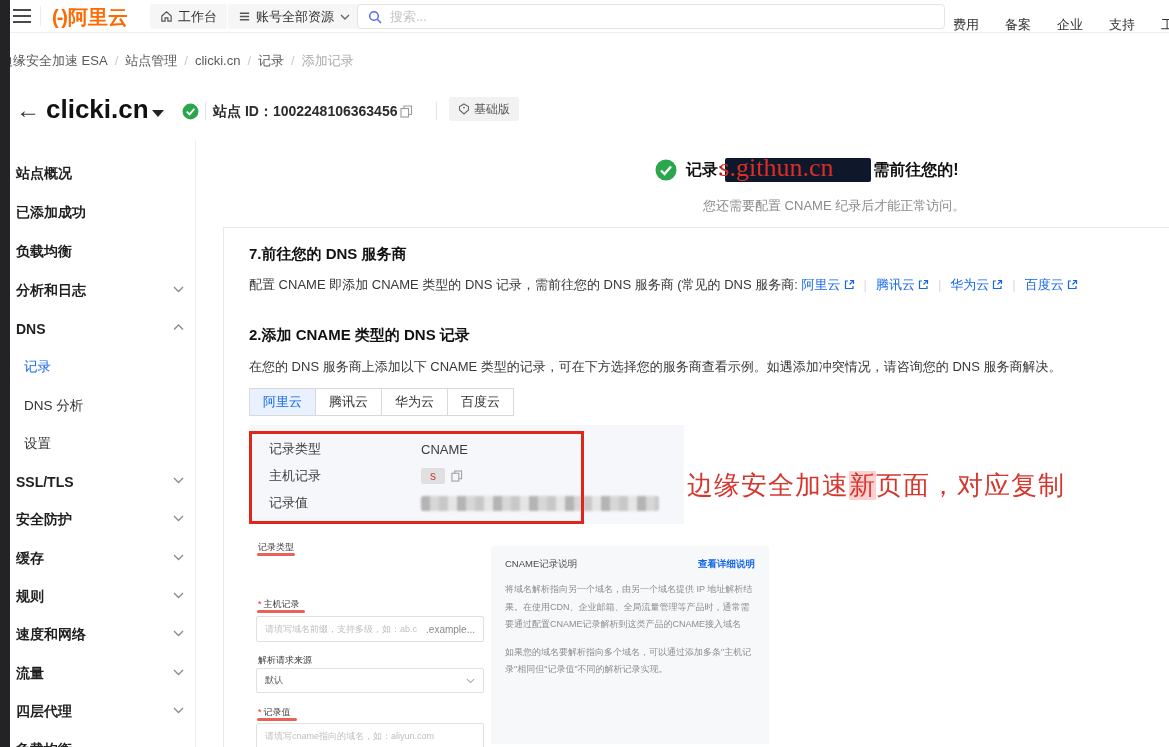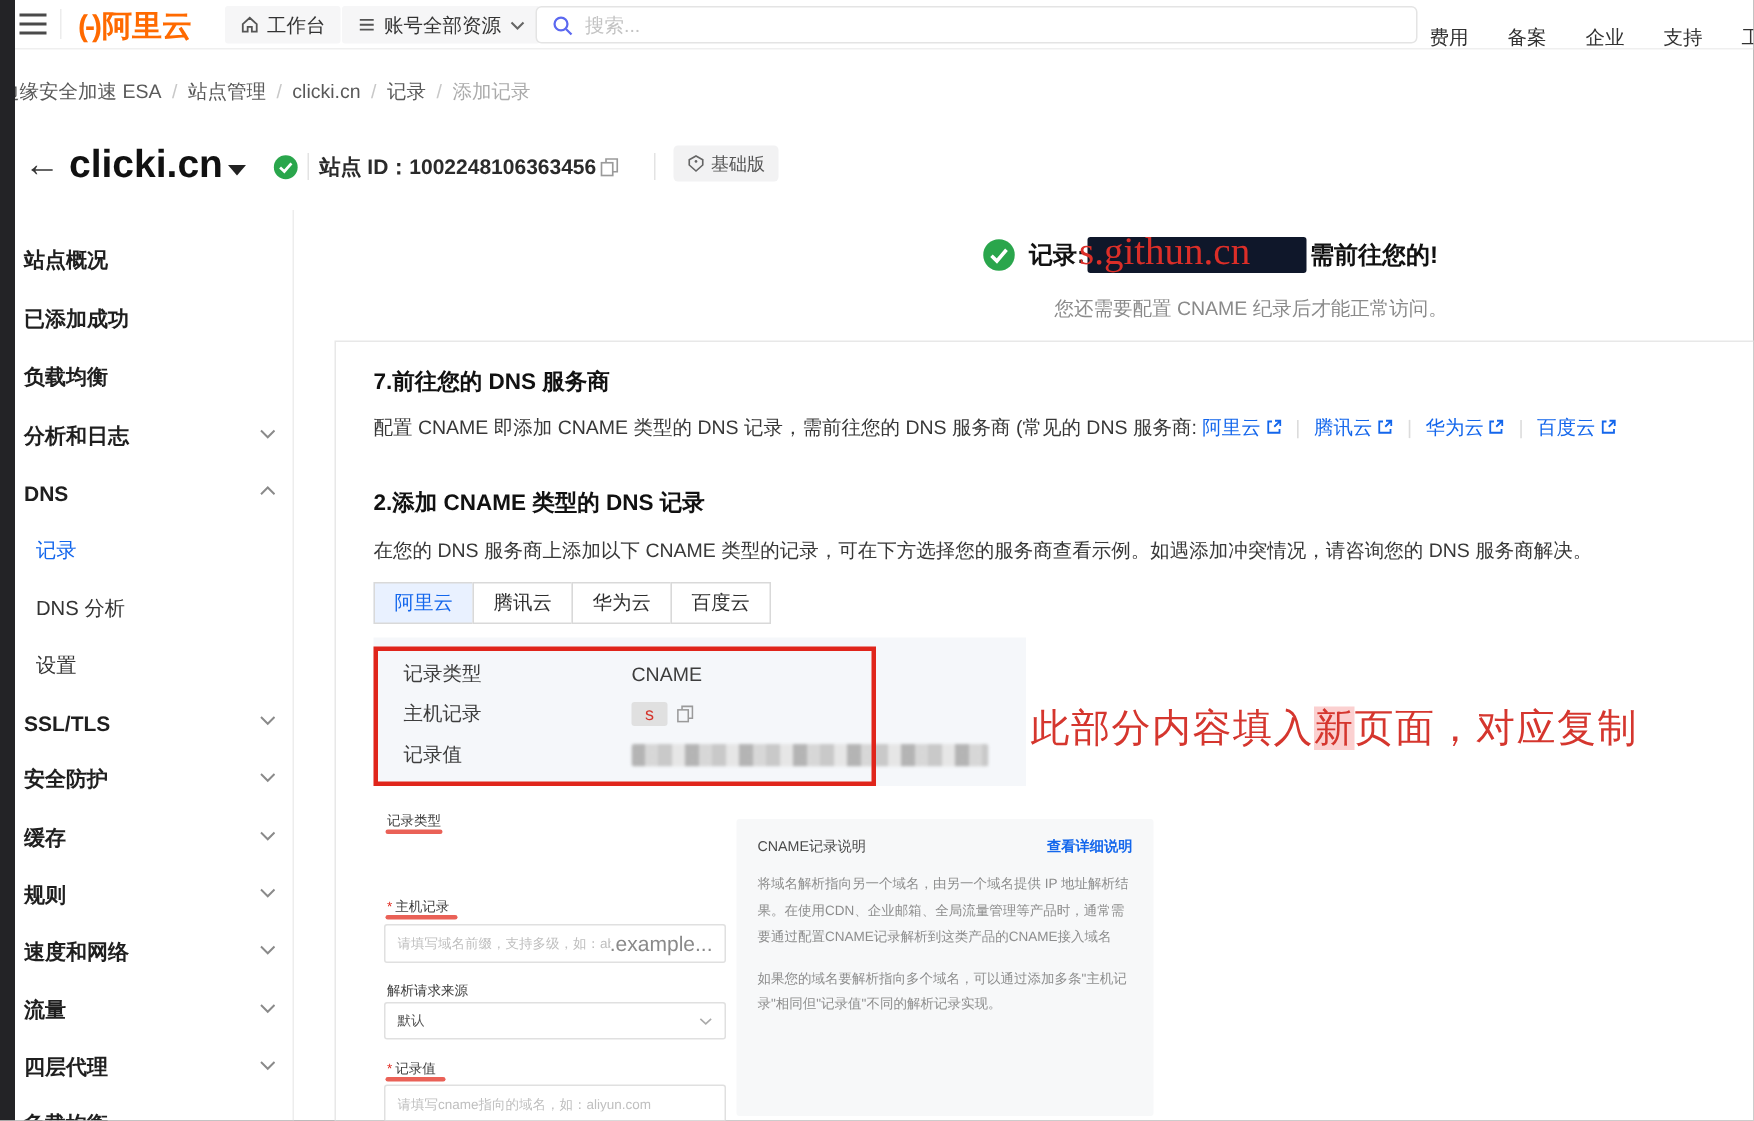--- a/index.html
+++ b/index.html
@@ -87,21 +87,21 @@
   .big-annotation .hl{ background:#fbd0d0; }
 
   
   .xf-label{ position:absolute; font-size:9px; color:#3c3c3c; white-space:nowrap;}
   .xf-label .req{ color:#e0251b; margin-right:2px;}
   .xf-underline{ position:absolute; height:3px; background:#e6453a; border-radius:2px; opacity:.85;}
   .xf-field{ position:absolute; left:32px; width:228px; height:26px; border:1px solid #e0e0e0; border-radius:2px; background:#fff; display:flex; align-items:center; padding:0 8px; font-size:9px; color:#8a8a8a; cursor:pointer;}
   .xf-field .chev{ margin-left:auto; }
   .xf-field input{ border:none; outline:none; width:100%; font-size:9px; color:#555; font-family:inherit; background:transparent;}
   .xf-field input::placeholder{ color:#bfbfbf;}
-  .xf-suffix{ margin-left:auto; color:#8a8a8a; font-size:14px; white-space:nowrap; flex:none;}
+  .xf-suffix{ margin-left:auto; color:#8a8a8a; font-size:10px; white-space:nowrap; flex:none;}
 
   .info-panel{ position:absolute; left:267px; top:318px; width:278px; height:198px; background:#f7f8f9; border-radius:2px; padding:12px 14px;}
   .ip-head{ display:flex; justify-content:space-between; align-items:center;}
   .ip-title{ font-size:9.5px; color:#4a4a4a; }
   .ip-link{ font-size:9.5px; color:#1366EC; font-weight:bold; cursor:pointer;}
   .ip-p{ font-size:9px; color:#8d8d8d; line-height:1.95; margin-top:10px;}
 
   svg{ display:block; }
 </style>
 </head>
@@ -315,21 +315,21 @@
               <path d="M4 3.5 V1 h7.5 v8.5 h-3" fill="none" stroke="#9a9a9a" stroke-width="1.1"></path>
             </svg>
         </span>
       </div>
       <div class="rp-row" style="top:69px">
         <span class="rp-label">记录值</span>
         <span class="mosaic"></span>
       </div>
     </div>
     <div class="red-rect"></div>
-    <div class="big-annotation"><span>此部分内容填入</span><span class="hl">新</span><span>页面，对应复制</span></div>
+    <div class="big-annotation"><span>边缘安全加速</span><span class="hl">新</span><span>页面，对应复制</span></div>
 
     <div class="xf-label" style="left:34px; top:313px">记录类型</div>
     <div class="xf-underline" style="left:33px; top:325px; width:38px"></div>
 
     <div class="xf-label" style="left:34px; top:370px"><span class="req">*</span><span>主机记录</span></div>
     <div class="xf-underline" style="left:33px; top:382px; width:48px"></div>
     <div class="xf-field" style="top:388px">
       <input type="text" readonly="" placeholder="请填写域名前缀，支持多级，如：ab.c" style="">
       <span class="xf-suffix">.example...</span>
     </div>

